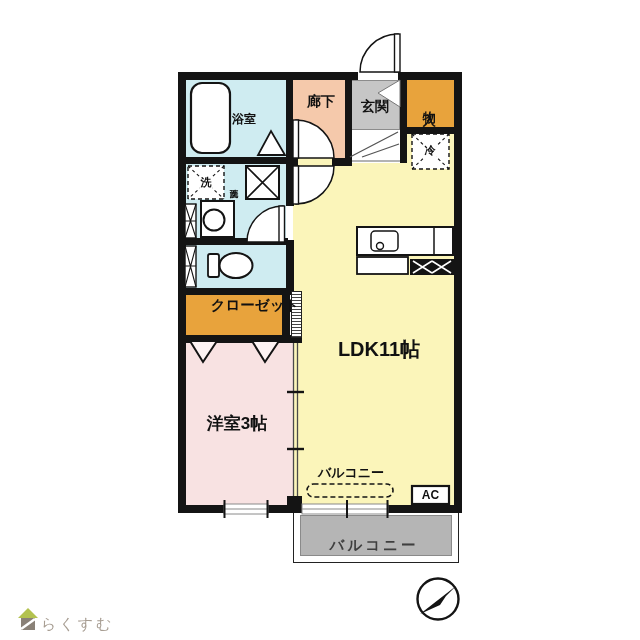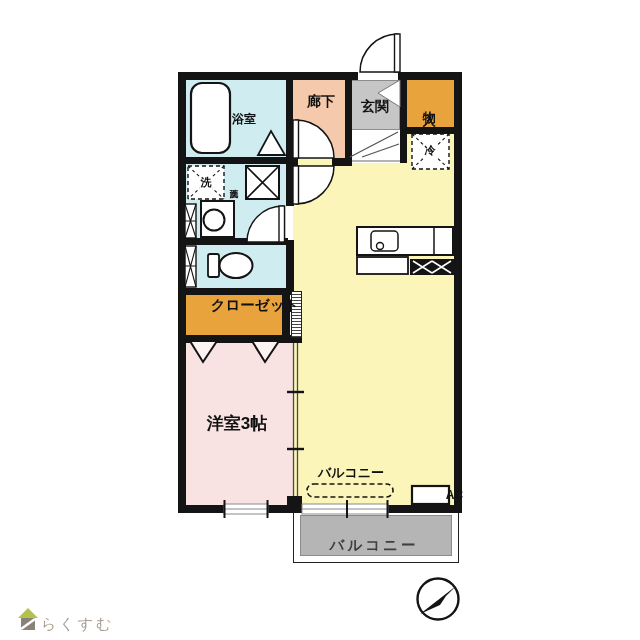--- a/index.html
+++ b/index.html
@@ -177,19 +177,20 @@
   </svg>
 
   <div class="lbl" style="left:244px;top:119px;font-size:12px;">浴室</div>
   <div class="lbl" style="left:321px;top:101px;font-size:14px;">廊下</div>
   <div class="lbl" style="left:375px;top:106px;font-size:14px;">玄関</div>
   <div class="lbl vert" style="left:429px;top:102px;font-size:13px;">物入</div>
   <div class="lbl whitebg" style="left:430px;top:151px;font-size:11px;">冷</div>
   <div class="lbl whitebg" style="left:206px;top:183px;font-size:11px;">洗</div>
   <div class="lbl vert" style="left:234px;top:183px;font-size:8.5px;font-weight:bold;">洗面</div>
   <div class="lbl" style="left:233px;top:306px;font-size:14.5px;margin-left:22px;">クローゼット</div>
+  <div class="lbl" style="left:379px;top:349px;font-size:20px;">LDK11帖</div>
   <div class="lbl" style="left:237px;top:424px;font-size:17px;">洋室3帖</div>
   <div class="lbl" style="left:351px;top:473px;font-size:13px;">バルコニー</div>
-  <div class="lbl" style="left:430.5px;top:495px;font-size:12px;margin-left:24px;">AC</div>
+  <div class="lbl" style="left:430.5px;top:495px;font-size:12px;">AC</div>
   <div class="lbl" style="left:374px;top:534px;font-size:14.5px;color:#3f3f3f;letter-spacing:3px;margin-top:12px;">バルコニー</div>
   <div id="logo-text" style="left:41px;top:615px;">らくすむ</div>
 
 </div>
 
 </body></html>

